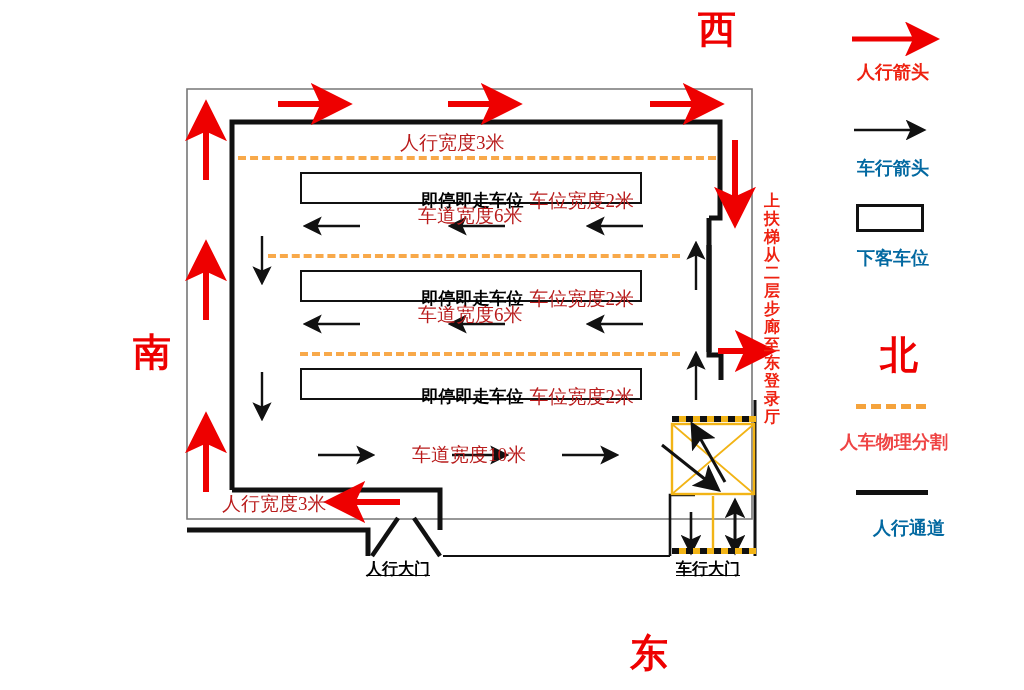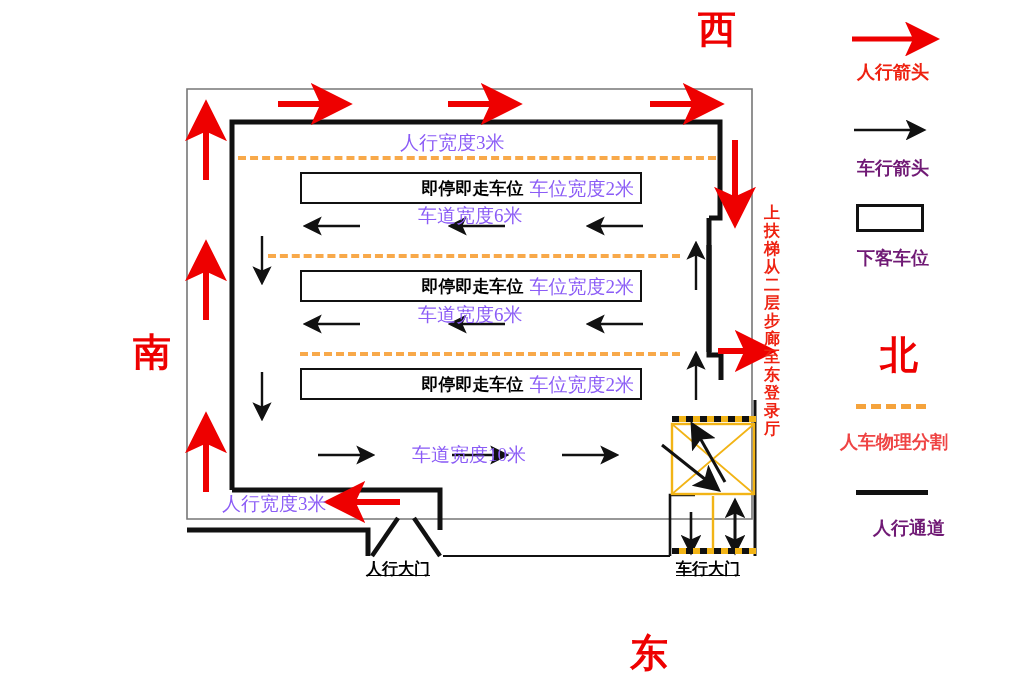--- a/index.html
+++ b/index.html
@@ -4,44 +4,44 @@
 <style>
   html,body{margin:0;padding:0;background:#ffffff;}
   body{width:1024px;height:690px;position:relative;overflow:hidden;
        font-family:"Liberation Sans","DejaVu Sans",sans-serif;}
   .stage{position:absolute;left:0;top:0;width:1024px;height:690px;}
   .abs{position:absolute;}
 
   
   .dir{font-family:"Liberation Sans","DejaVu Sans",sans-serif;font-weight:bold;
        color:#ee0000;font-size:38px;line-height:1;}
-  .lbl-serif{font-family:"Liberation Serif","DejaVu Serif",serif;color:#8b5cf6;
+  .lbl-serif{font-family:"Liberation Serif","DejaVu Serif",serif;color:#b91c1c;
        font-size:19px;line-height:1;white-space:nowrap;}
   .lbl-bold{font-family:"Liberation Sans","DejaVu Sans",sans-serif;font-weight:bold;
        color:#000;font-size:17px;line-height:1;white-space:nowrap;}
   .gate-lbl{font-family:"Liberation Sans","DejaVu Sans",sans-serif;font-weight:bold;
        color:#000;font-size:16px;line-height:1;white-space:nowrap;text-decoration:underline;}
   .road-lbl{font-family:"Liberation Serif","DejaVu Serif",serif;color:#111;
        font-size:22px;letter-spacing:34px;white-space:nowrap;}
   .vert-red{font-family:"Liberation Sans","DejaVu Sans",sans-serif;font-weight:bold;
        color:#ee2211;font-size:16px;line-height:18px;width:20px;
        word-break:break-all;text-align:center;}
 
   
   .legend{position:absolute;left:824px;top:8px;width:200px;height:540px;}
   .lg-txt-red{font-family:Liberation Serif, serif;font-weight:bold;
        color:#ee2211;font-size:18px;text-align:center;width:110px;}
   .lg-txt-blk{font-family:"Liberation Sans","DejaVu Sans",sans-serif;font-weight:bold;
-       color:#701a75;font-size:18px;text-align:center;width:110px;}
+       color:#0369a1;font-size:18px;text-align:center;width:110px;}
   .lg-txt-org{font-family:Liberation Serif, serif;font-weight:bold;
        color:#ef4444;font-size:18px;text-align:center;width:140px;}
   .dash-orange{border-top:4px dashed #f8a94a;}
   .stall{border:2.5px solid #111;box-sizing:border-box;background:#fff;}
   .stall-inner{display:flex;align-items:center;justify-content:flex-end;
-       height:100%;padding-right:6px;gap:6px;}
+       height:100%;padding-right:6px;gap:6px;margin-top:12px;}
   .hazard{background:repeating-linear-gradient(90deg,#111 0 7px,#f2b416 7px 14px);}
 </style>
 </head>
 <body>
 
 <div class="stage">
 
   <svg class="abs" style="left:0;top:0;" width="1024" height="690">
     <defs>
       <marker id="redHead" markerWidth="7" markerHeight="7" refX="2.2" refY="3.5" orient="auto" markerUnits="strokeWidth">
@@ -171,21 +171,21 @@
       <span class="lbl-serif">车位宽度2米</span>
     </div>
   </div>
 
   <div class="abs lbl-serif" style="left:400px;top:133px;">人行宽度3米</div>
   <div class="abs lbl-serif" style="left:418px;top:206px;">车道宽度6米</div>
   <div class="abs lbl-serif" style="left:418px;top:305px;">车道宽度6米</div>
   <div class="abs lbl-serif" style="left:412px;top:425px;margin-top:20px;">车道宽度10米</div>
   <div class="abs lbl-serif" style="left:222px;top:494px;">人行宽度3米</div>
 
-  <div class="abs vert-red" style="left:762px;top:204px;">上扶梯从二层步廊至东登录厅</div>
+  <div class="abs vert-red" style="left:762px;top:192px;">上扶梯从二层步廊至东登录厅</div>
 
   <div class="abs gate-lbl" style="left:366px;top:561px;">人行大门</div>
   <div class="abs gate-lbl" style="left:676px;top:561px;">车行大门</div>
 
   <div class="abs dir" style="left:698px;top:10px;">西</div>
   <div class="abs dir" style="left:133px;top:333px;">南</div>
   <div class="abs dir" style="left:880px;top:336px;">北</div>
   <div class="abs dir" style="left:630px;top:634px;">东</div>
 
 

